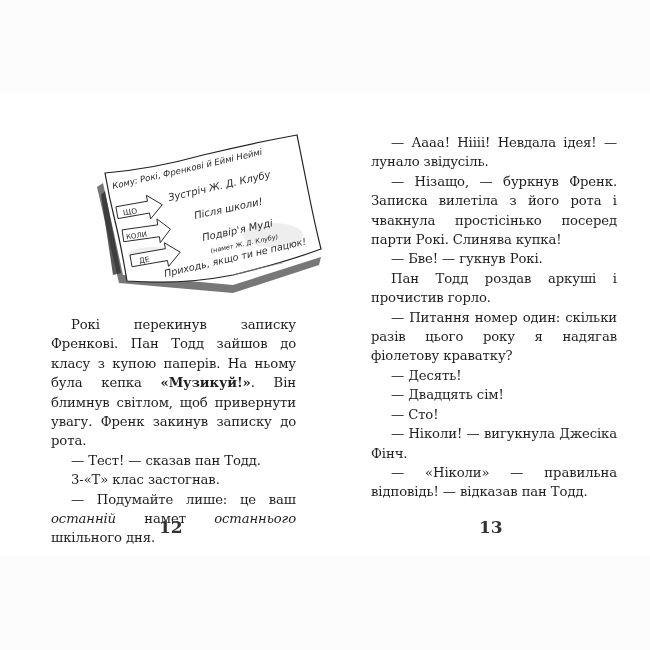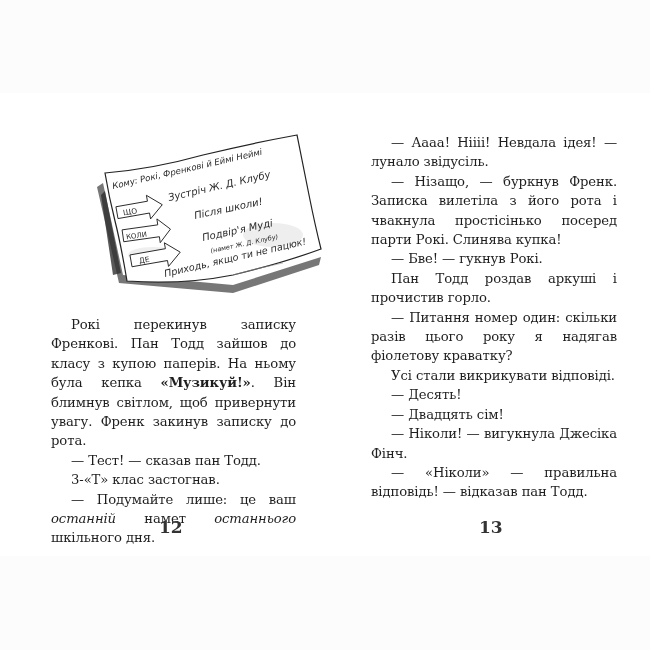--- a/index.html
+++ b/index.html
@@ -89,23 +89,23 @@
     <div class="pagenum">12</div>
   </div>
 
   <div class="page right">
     <div class="text">
       <p class="p"><span>— Аааа! Ніііі! Невдала ідея! — лунало звідусіль.</span></p>
       <p class="p"><span>— Нізащо, — буркнув Френк. Записка вилетіла з його рота і чвакнула простісінько посеред парти Рокі. Слинява купка!</span></p>
       <p class="p"><span>— Бве! — гукнув Рокі.</span></p>
       <p class="p"><span>Пан Тодд роздав аркуші і прочистив горло.</span></p>
       <p class="p"><span>— Питання номер один: скільки разів цього року я надягав фіолетову краватку?</span></p>
-      <p class="p"><span>Усі стали викрикувати відповіді.</span></p>
       <p class="p"><span>— Десять!</span></p>
       <p class="p"><span>— Двадцять сім!</span></p>
+      <p class="p"><span>— Сто!</span></p>
       <p class="p"><span>— Ніколи! — вигукнула Джесіка Фінч.</span></p>
       <p class="p"><span>— «Ніколи» — правильна відповідь! — відказав пан Тодд.</span></p>
     </div>
 
     <div class="pagenum">13</div>
   </div>
 
 </div>
 
 </body></html>

